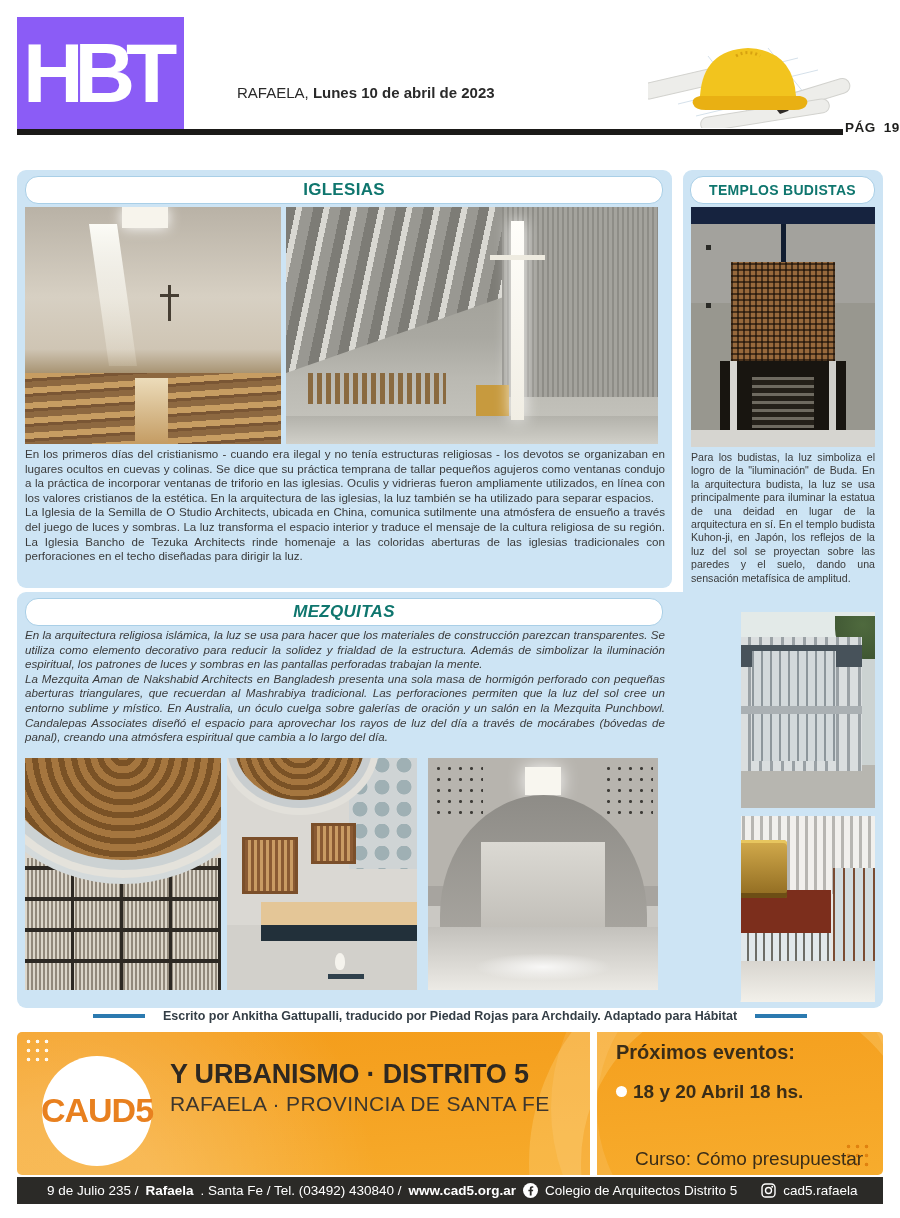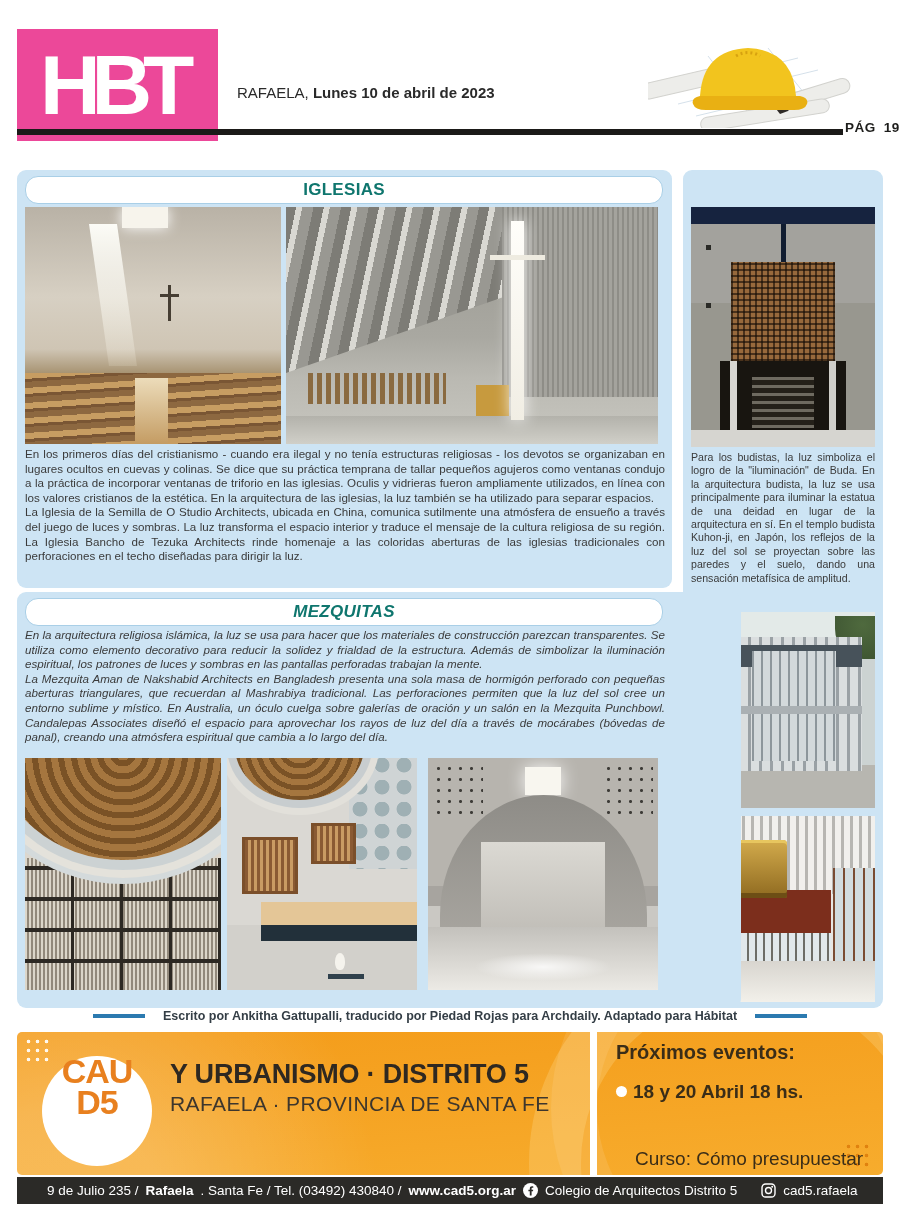--- a/index.html
+++ b/index.html
@@ -1,21 +1,21 @@
 <!DOCTYPE html>
 <html><head>
 <meta charset="utf-8">
 <style>
   html,body{margin:0;padding:0;background:#ffffff;}
   #page{position:relative;width:900px;height:1218px;background:#ffffff;overflow:hidden;
         font-family:"Liberation Sans",sans-serif;}
 
   
-  .logo-box{position:absolute;left:17px;top:17px;width:201px;height:112px;background:#ec4899;
-            display:flex;align-items:center;justify-content:center;margin-top:12px;}
+  .logo-box{position:absolute;left:17px;top:17px;width:167px;height:112px;background:#8b5cf6;
+            display:flex;align-items:center;justify-content:center;}
   .logo-text{color:#fff;font-size:84px;font-weight:700;letter-spacing:-0.11em;line-height:1;
              padding-right:10px;}
   .header-rule{position:absolute;left:17px;top:129px;width:826px;height:6px;background:#1b1a18;}
   .dateline{position:absolute;left:237px;top:84px;font-size:15px;color:#2a2a2a;white-space:nowrap;}
   .dateline .region{font-weight:400;}
   .dateline .date{font-weight:700;}
   .pag{position:absolute;left:845px;top:120px;font-size:13.5px;font-weight:700;color:#1d1d1b;
        letter-spacing:.5px;display:flex;gap:8px;}
   .helmet-wrap{position:absolute;left:648px;top:20px;width:204px;height:108px;}
 
@@ -163,21 +163,21 @@
                  linear-gradient(175deg,#f49c1a,#f7ac2d);}
   .swirl1{position:absolute;right:-60px;top:-120px;width:300px;height:300px;border-radius:50%;
           border:46px solid rgba(255,255,255,.10);}
   .swirl2{position:absolute;right:-90px;bottom:-210px;width:340px;height:340px;border-radius:50%;
           border:52px solid rgba(255,226,160,.25);}
   .dots{position:absolute;width:27px;height:27px;
         background-image:radial-gradient(circle,#ffffff 1.6px,transparent 2.1px);background-size:9px 9px;}
   .dots-tl{left:7px;top:5px;opacity:.92;}
   .dots-br{right:12px;bottom:6px;background-image:radial-gradient(circle,#e0820f 1.6px,transparent 2.1px);}
   .cau-circle{position:absolute;left:25px;top:24px;width:110px;height:110px;background:#fff;border-radius:50%;
-              display:flex;flex-direction:column;align-items:center;
+              display:flex;flex-direction:row;align-items:center;justify-content:center;
               color:#e8801f;font-weight:700;line-height:.92;}
   .cau-circle span{font-size:34px;letter-spacing:-1px;}
   .org{position:absolute;left:153px;top:28px;color:#2e2821;}
   .org-line1,.org-line2{font-size:27px;font-weight:700;letter-spacing:-0.2px;line-height:1.08;white-space:nowrap;}
   .org-line3{font-size:21px;font-weight:400;color:#3d362d;letter-spacing:.4px;margin-top:3px;white-space:nowrap;}
   .ad-divider{position:absolute;left:573px;top:0;width:7px;height:100%;background:#ffffff;}
   .events{position:absolute;left:599px;top:9px;width:262px;color:#3a2d18;}
   .events-title{font-size:20px;font-weight:700;margin-bottom:16px;}
   .event-row{display:flex;align-items:flex-start;gap:6px;}
   .bullet{width:11px;height:11px;border-radius:50%;background:#fff;margin-top:6px;flex:0 0 auto;}
@@ -249,20 +249,21 @@
       <div class="floor"></div>
       <div class="slot"></div>
     </div>
     <div class="body-text" id="txt-iglesias">
       <p>En los primeros días del cristianismo - cuando era ilegal y no tenía estructuras religiosas - los devotos se organizaban en lugares ocultos en cuevas y colinas. Se dice que su práctica temprana de tallar pequeños agujeros como ventanas condujo a la práctica de incorporar ventanas de triforio en las iglesias. Oculis y vidrieras fueron ampliamente utilizados, en línea con los valores cristianos de la estética. En la arquitectura de las iglesias, la luz también se ha utilizado para separar espacios.</p>
       <p>La Iglesia de la Semilla de O Studio Architects, ubicada en China, comunica sutilmente una atmósfera de ensueño a través del juego de luces y sombras. La luz transforma el espacio interior y traduce el mensaje de la cultura religiosa de su región. La Iglesia Bancho de Tezuka Architects rinde homenaje a las coloridas aberturas de las iglesias tradicionales con perforaciones en el techo diseñadas para dirigir la luz.</p>
     </div>
   </div>
 
   <div class="panel" id="panel-budistas">
+    <div class="title-pill pill-narrow">TEMPLOS BUDISTAS</div>
     <div class="photo ph-bud1" style="left:8px;top:37px;width:184px;height:240px;">
       <div class="lattice"></div>
       <div class="slit"></div>
       <div class="vent1"></div>
       <div class="vent2"></div>
       <div class="opening"></div>
       <div class="stairs"></div>
       <div class="pillar-l"></div>
       <div class="pillar-r"></div>
       <div class="ground"></div>

